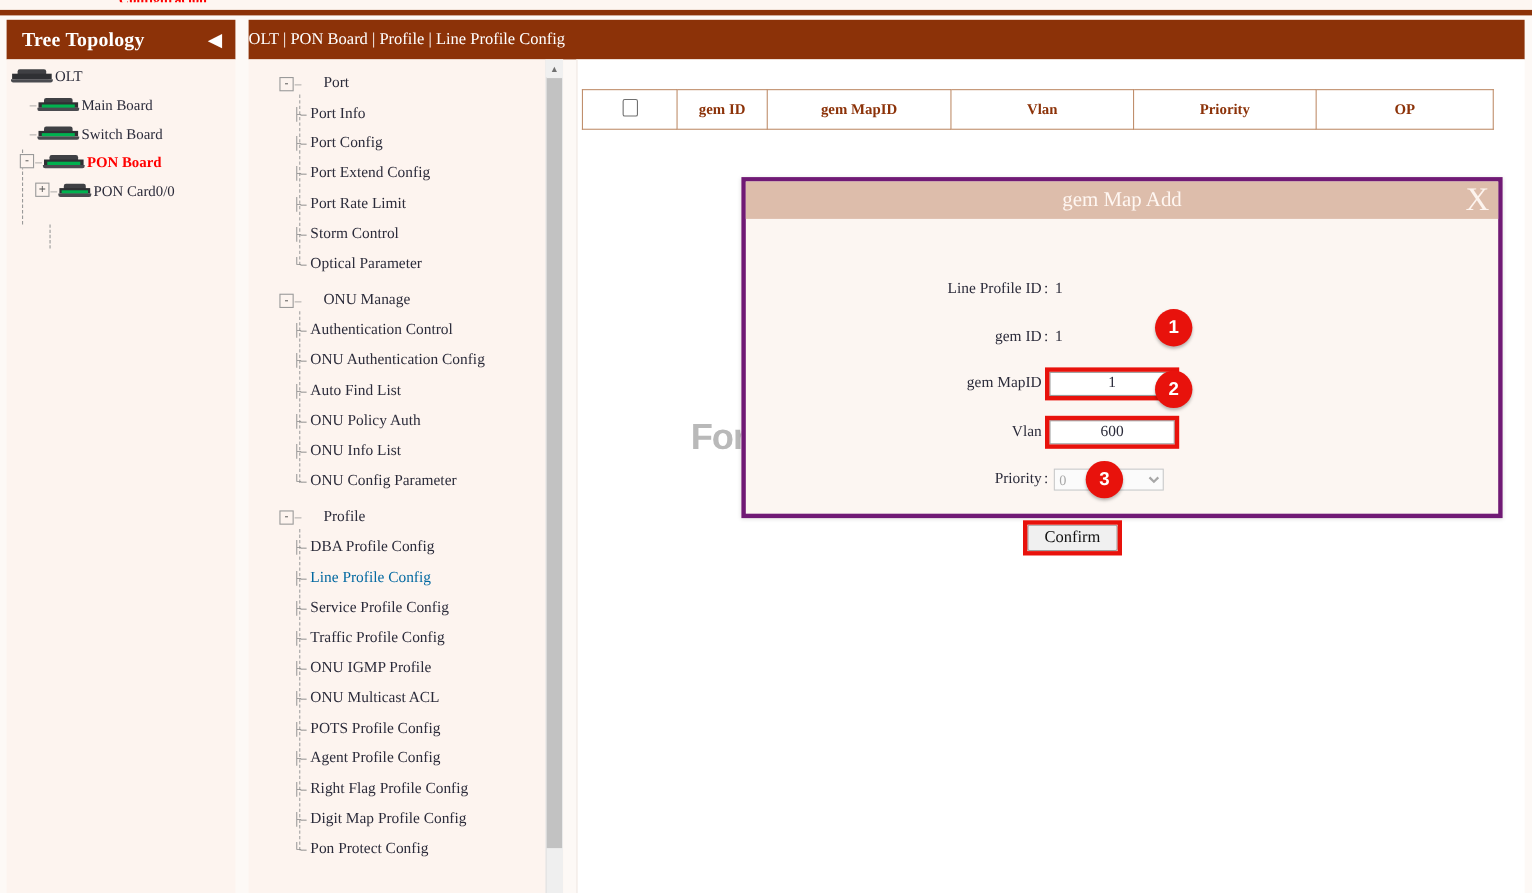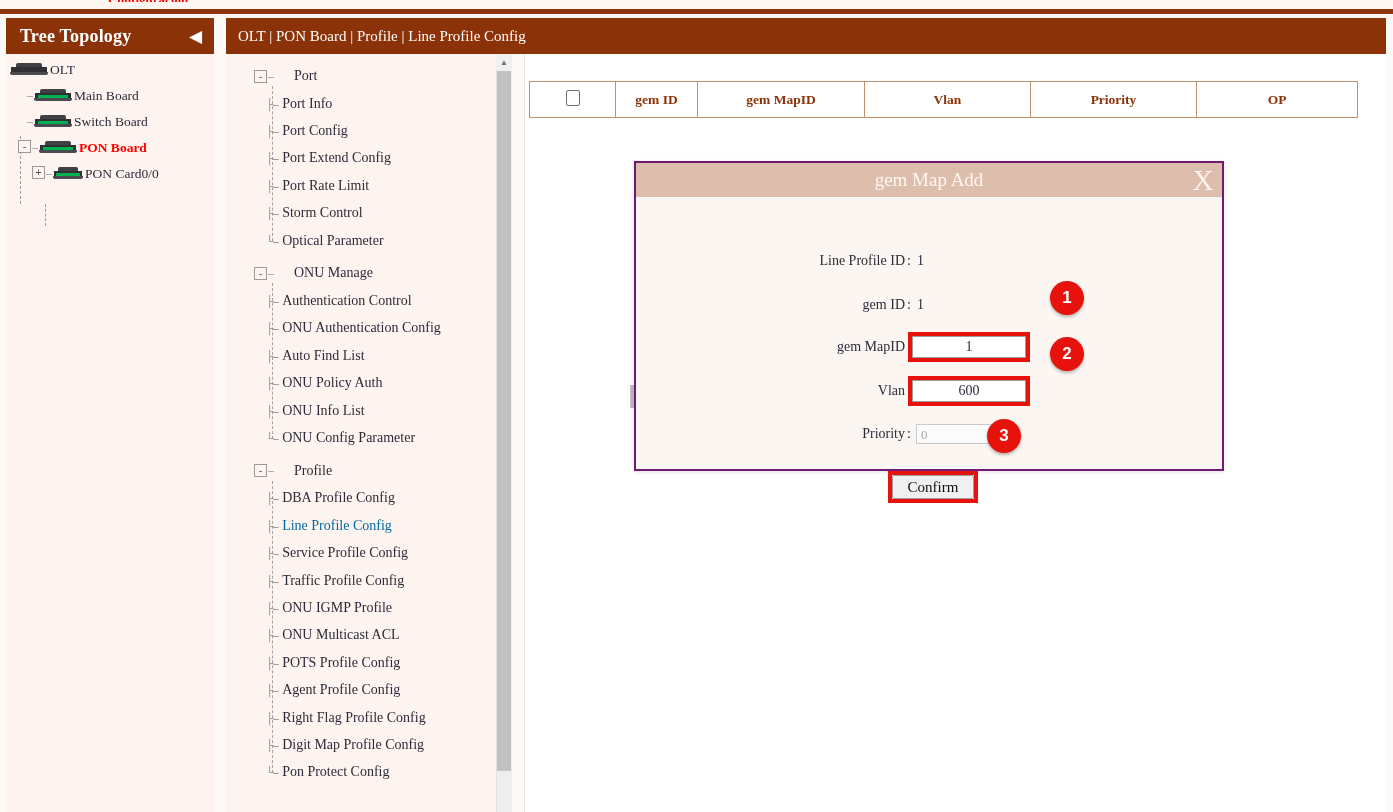--- a/index.html
+++ b/index.html
@@ -84,21 +84,21 @@
     font-family: "Liberation Sans", sans-serif; flex: 0 0 13px;
   }
   .dashline { color: #8a8a8a; font-size: 12px; margin: 0 1px; user-select: none; }
   .vdash {
     position: absolute; width: 0; border-left: 1px dashed #9a9a9a;
   }
 
   
   .nav-header {
     position: absolute; left: 226px; top: 18px; width: 1160px; height: 36px;
-    background: #8c3208; display: flex; align-items: center; padding-left: 12px;
+    background: #8c3208; display: flex; align-items: center; padding-left: 0;
   }
   .nav-breadcrumb {
     color: #ffffff; font-size: 15px; font-family: "Liberation Serif", serif;
   }
   .nav-panel {
     position: absolute; left: 226px; top: 54px; width: 286px; height: 758px;
     background: #fdf4ef; overflow: hidden;
   }
   .nav-scroll-track {
     position: absolute; right: 0; top: 0; width: 16px; height: 758px;
@@ -157,22 +157,22 @@
   .wbtn {
     min-width: 56px; height: 22px; padding: 0 10px;
     background: #f0f0f0; border: 1px solid #adadad; border-radius: 3px;
     font-family: "Liberation Serif", serif; font-size: 14px; color: #111;
     display: flex; align-items: center; justify-content: center; cursor: pointer;
   }
   .wbtn.disabled { color: #b9b9b9; border-color: #cfcfcf; cursor: default; }
 
   
   .modal {
-    position: absolute; left: 634px; top: 161px; width: 590px; height: 310px;
-    background: #fcf6f2; border: 2px solid #701a75;
+    position: absolute; left: 674px; top: 161px; width: 692px; height: 310px;
+    background: #fcf6f2; border: 4px solid #701a75;
     box-shadow: 0 1px 4px rgba(0,0,0,.12);
   }
   .modal-title {
     position: relative; height: 34px; background: #ddbdab;
     display: flex; align-items: center; justify-content: center;
   }
   .modal-title .t {
     color: #fff7f2; font-size: 19px; font-family: "Liberation Serif", serif;
   }
   .modal-close {

